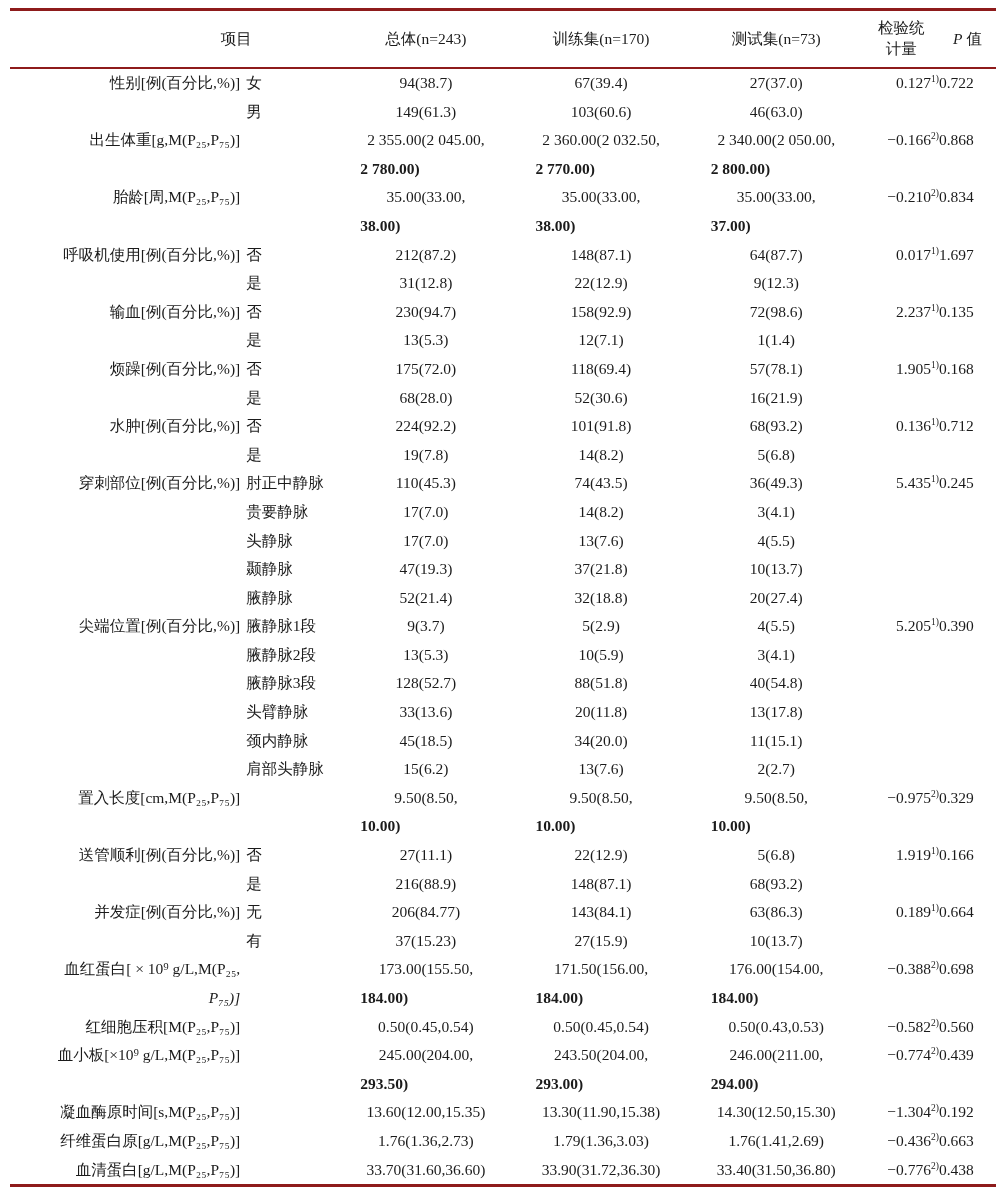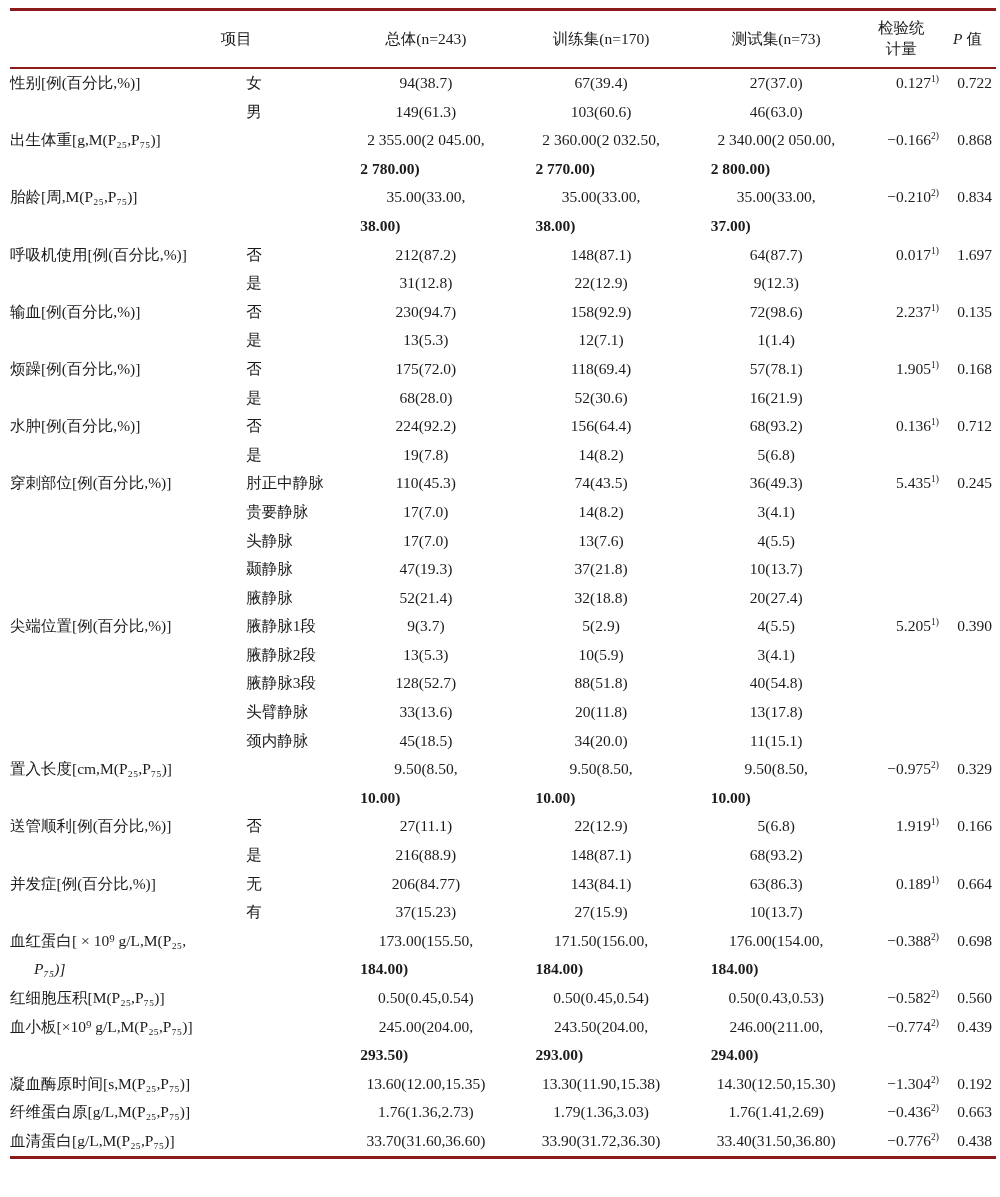--- a/index.html
+++ b/index.html
@@ -41,27 +41,27 @@
   }
   th .shift-right { position: relative; left: 62px; }
   .p-sym { font-style: italic; margin-right: 4px; }
   tbody td {
     height: 28.6px;
     padding: 0;
     line-height: 28.6px;
     white-space: nowrap;
     overflow: visible;
   }
-  .c-label { text-align: left; padding-left: 0; }
+  .c-label { text-align: right; padding-left: 0; }
   .c-label.indent { padding-left: 24px; font-style: italic; }
   .c-cat { text-align: left; padding-left: 6px; }
   .c-val { text-align: center; }
   td.c-val.cont { text-align: left; padding-left: 22px; font-weight: bold; }
   .c-stat { text-align: right; }
-  .c-p { text-align: right; padding-right: 4px; }
+  .c-p { text-align: left; padding-right: 4px; }
   sup.mark {
     font-size: 9.5px;
     line-height: 0;
     vertical-align: super;
     letter-spacing: 0;
   }
 </style>
 </head>
 <body>
 
@@ -199,21 +199,21 @@
           <td class="c-val">68(28.0)</td>
           <td class="c-val">52(30.6)</td>
           <td class="c-val">16(21.9)</td>
           <td class="c-stat"></td>
           <td class="c-p"></td>
         </tr>
         <tr>
           <td class="c-label">水肿[例(百分比,%)]</td>
           <td class="c-cat">否</td>
           <td class="c-val">224(92.2)</td>
-          <td class="c-val">156(64.4)</td>
+          <td class="c-val">101(91.8)</td>
           <td class="c-val">68(93.2)</td>
           <td class="c-stat">0.136<sup class="mark">1)</sup></td>
           <td class="c-p">0.712</td>
         </tr>
         <tr>
           <td class="c-label"></td>
           <td class="c-cat">是</td>
           <td class="c-val">19(7.8)</td>
           <td class="c-val">14(8.2)</td>
           <td class="c-val">5(6.8)</td>
@@ -304,20 +304,29 @@
         <tr>
           <td class="c-label"></td>
           <td class="c-cat">颈内静脉</td>
           <td class="c-val">45(18.5)</td>
           <td class="c-val">34(20.0)</td>
           <td class="c-val">11(15.1)</td>
           <td class="c-stat"></td>
           <td class="c-p"></td>
         </tr>
         <tr>
+          <td class="c-label"></td>
+          <td class="c-cat">肩部头静脉</td>
+          <td class="c-val">15(6.2)</td>
+          <td class="c-val">13(7.6)</td>
+          <td class="c-val">2(2.7)</td>
+          <td class="c-stat"></td>
+          <td class="c-p"></td>
+        </tr>
+        <tr>
           <td class="c-label">置入长度[cm,M(P₂₅,P₇₅)]</td>
           <td class="c-cat"></td>
           <td class="c-val">9.50(8.50,</td>
           <td class="c-val">9.50(8.50,</td>
           <td class="c-val">9.50(8.50,</td>
           <td class="c-stat">−0.975<sup class="mark">2)</sup></td>
           <td class="c-p">0.329</td>
         </tr>
         <tr>
           <td class="c-label"></td>

